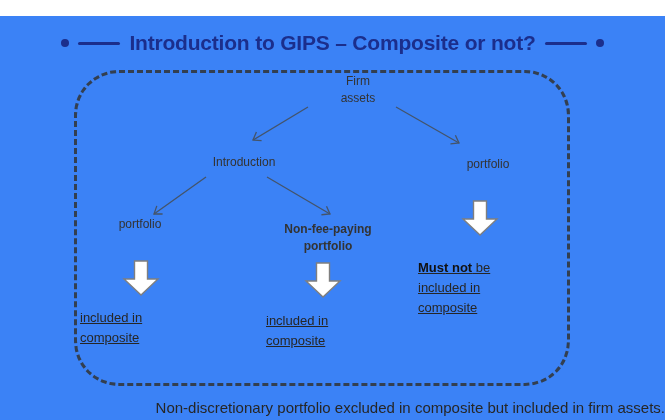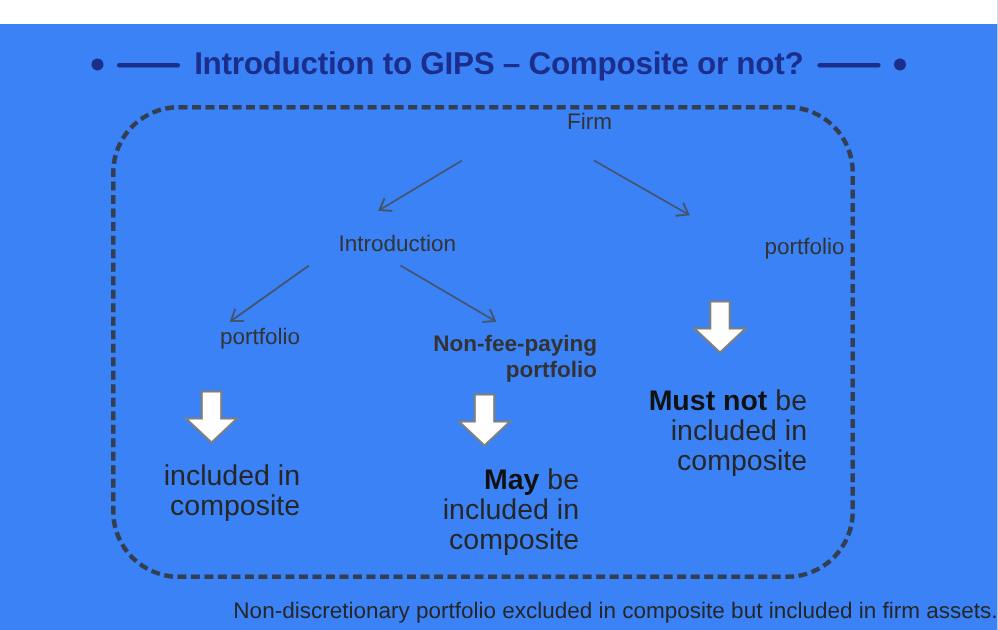--- a/index.html
+++ b/index.html
@@ -54,33 +54,34 @@
   
   .overlay {
     position: absolute;
     left: 0; top: 0;
     width: 665px; height: 420px;
     pointer-events: none;
   }
   
   .node {
     position: absolute;
-    text-align: right;
-    font-size: 15px;
+    text-align: center;
+    font-size: 12px;
     line-height: 17px;
     color: #333333;
     white-space: nowrap;
   }
   .result {
     position: absolute;
-    text-align: right;
-    font-size: 19px;
+    text-align: left;
+    font-size: 13px;
     line-height: 20px;
     color: #262626;
     white-space: nowrap;
+    text-decoration: underline;
   }
   .result b { color: #111111; }
   
   .caption {
     position: absolute;
     left: 0; right: 0;
     top: 383px;
     text-align: right;
     font-size: 15px;
     color: #262626;
@@ -115,20 +116,21 @@
     </g>
     <g fill="#ffffff" stroke="#7f7f7f" stroke-width="1.4" stroke-linejoin="miter">
       <path d="M 134.5,245 L 147.5,245 L 147.5,263 L 158,263 L 141,279 L 124,263 L 134.5,263 Z"></path>
       <path d="M 316.5,247 L 329.5,247 L 329.5,265 L 340,265 L 323,281 L 306,265 L 316.5,265 Z"></path>
       <path d="M 473.5,185 L 486.5,185 L 486.5,203 L 497,203 L 480,219 L 463,203 L 473.5,203 Z"></path>
     </g>
   </svg>
 
   <div class="node" style="left:308px; top:57px; width:100px;">
     <div>Firm</div>
+    <div>assets</div>
   </div>
 
   <div class="node" style="left:184px; top:138px; width:120px;">
     <div>Introduction</div>
   </div>
 
   <div class="node" style="left:80px; top:200px; width:120px;">
     <div>portfolio</div>
   </div>
 
@@ -140,21 +142,20 @@
   <div class="node" style="left:413px; top:140px; width:150px;">
     <div>portfolio</div>
   </div>
 
   <div class="result" style="left:80px; top:292px; width:120px;">
     <div>included in</div>
     <div>composite</div>
   </div>
 
   <div class="result" style="left:266px; top:295px; width:120px;">
-    <div><b>May</b><span> be</span></div>
     <div>included in</div>
     <div>composite</div>
   </div>
 
   <div class="result" style="left:418px; top:242px; width:120px;">
     <div><b>Must not</b><span> be</span></div>
     <div>included in</div>
     <div>composite</div>
   </div>
 

